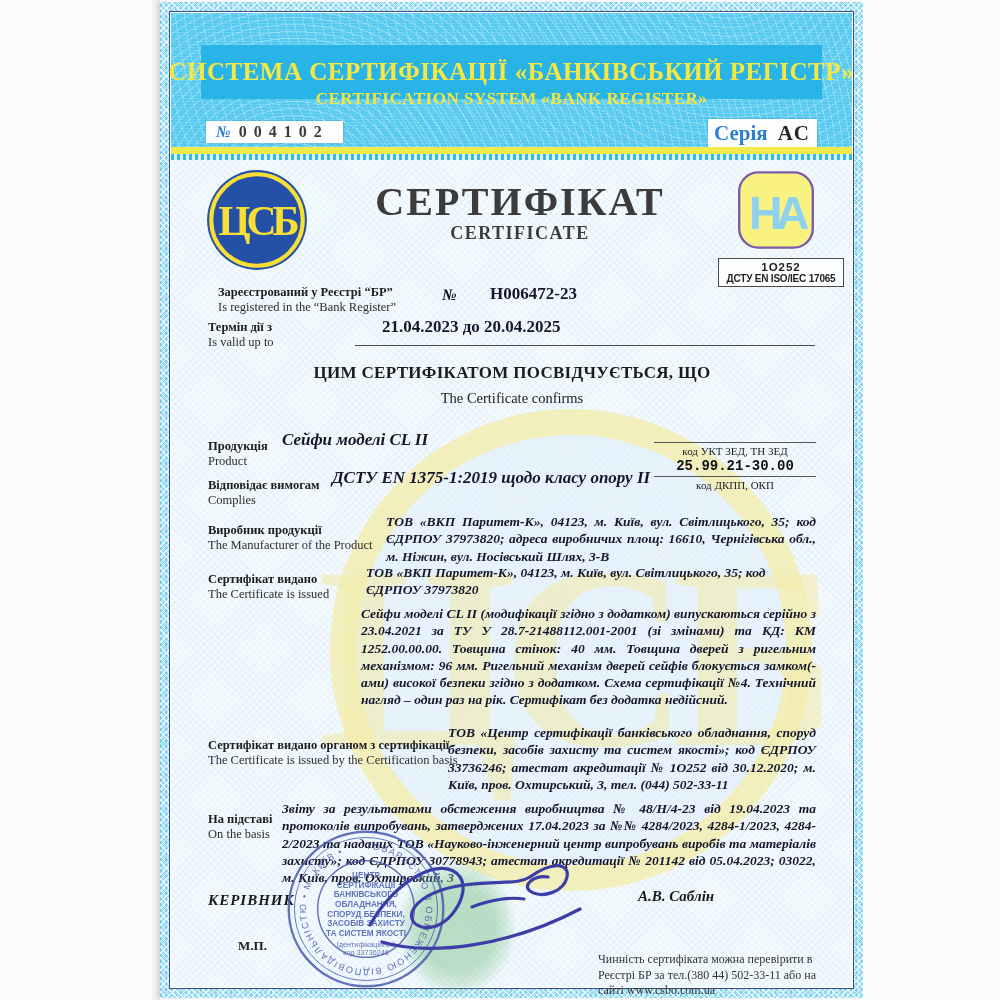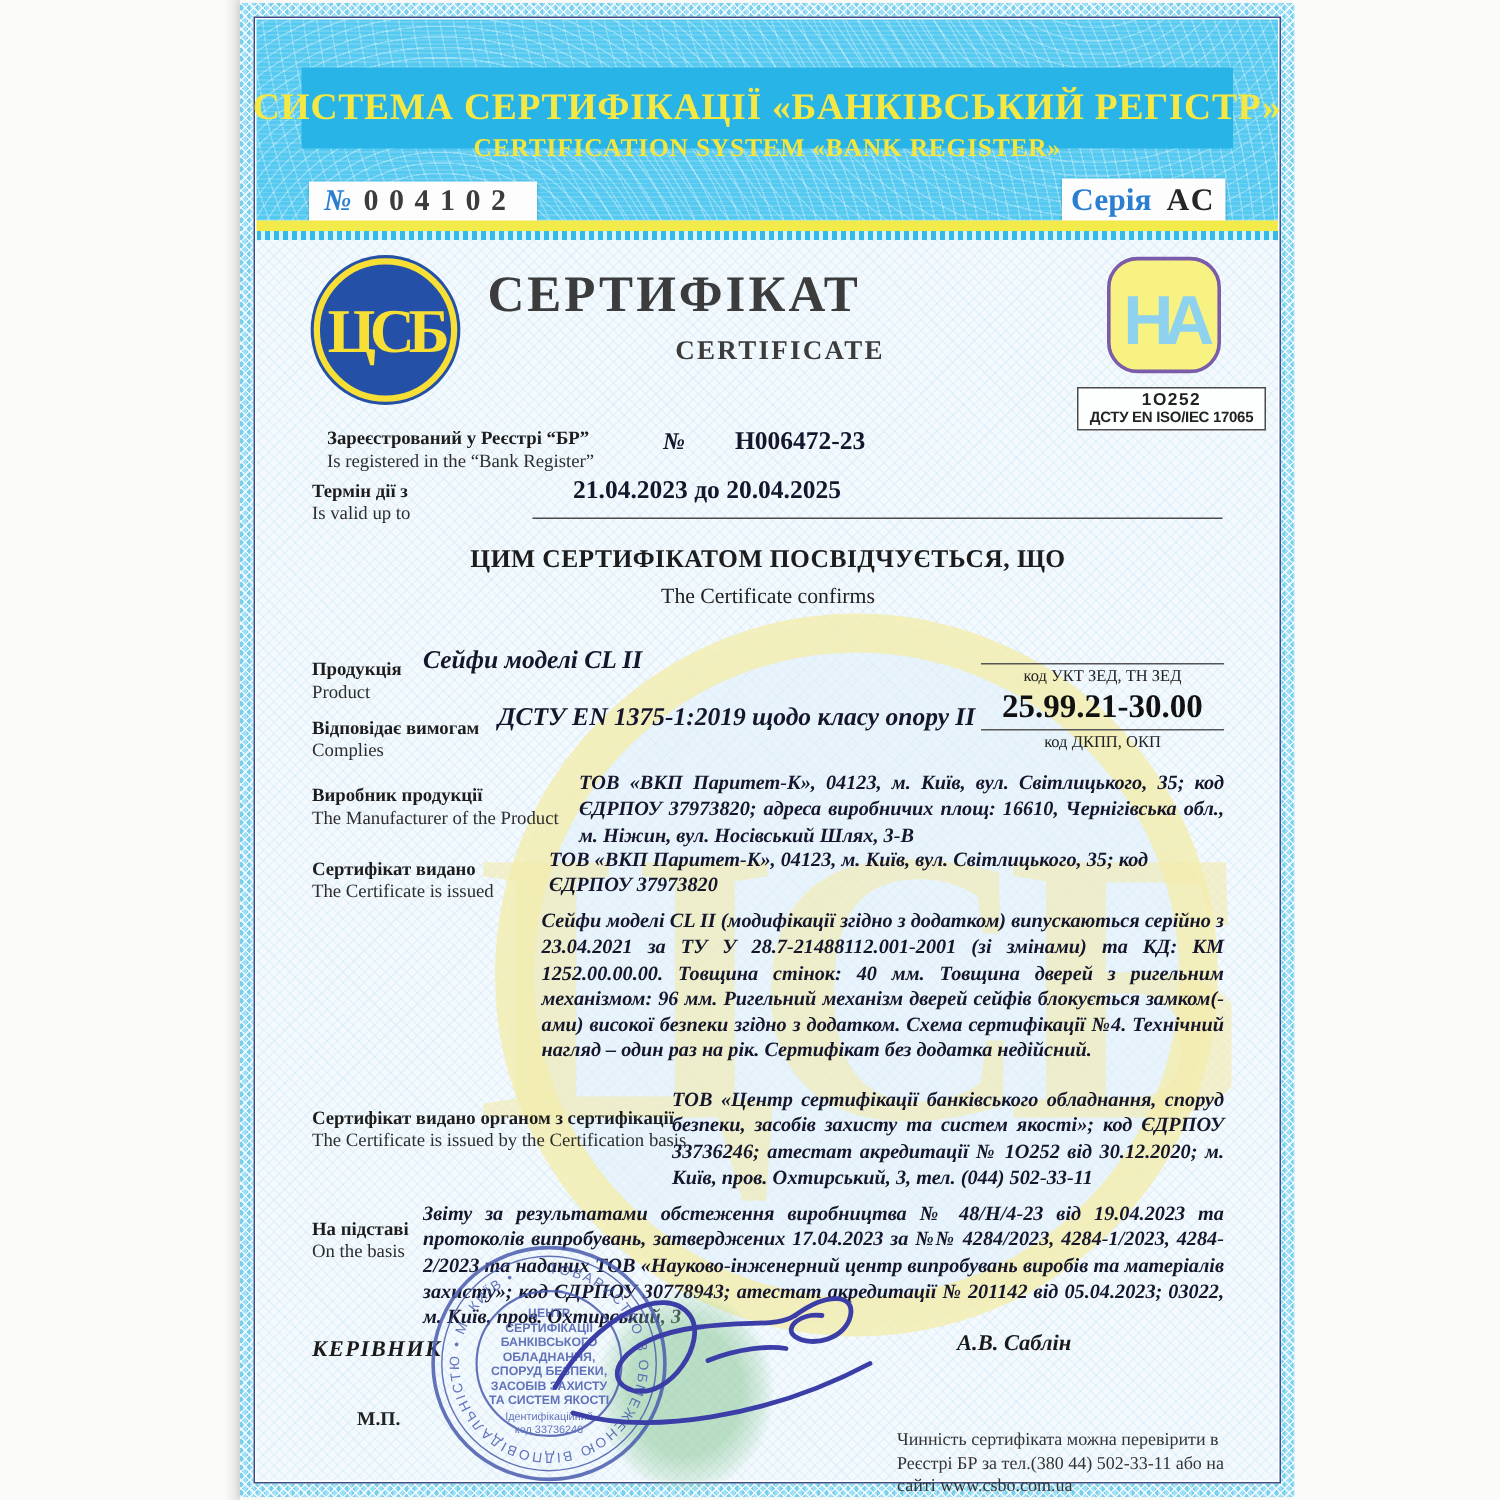--- a/index.html
+++ b/index.html
@@ -31,43 +31,43 @@
           repeating-linear-gradient(45deg,rgba(120,190,230,.10) 0 1px,transparent 1px 5px),
           repeating-linear-gradient(-45deg,rgba(120,190,230,.10) 0 1px,transparent 1px 5px);
         overflow:hidden;}
   
   .banner{position:absolute;top:32px;left:30px;right:30px;height:54px;background:#28b4e7;
         display:flex;align-items:center;justify-content:center;}
   .banner span{color:#f6e843;font-weight:bold;font-size:25px;letter-spacing:.5px;white-space:nowrap;}
   .banner-en{position:absolute;top:76px;left:0;right:0;text-align:center;color:#f4e63e;
         font-weight:bold;font-size:17px;letter-spacing:.5px;}
   .num-box{position:absolute;top:108px;left:35px;background:#fdfdfd;padding:2px 14px 2px 10px;
-        font-size:20px;font-weight:bold;white-space:nowrap;box-shadow:0 0 2px rgba(0,60,120,.35);}
+        font-size:16px;font-weight:bold;white-space:nowrap;box-shadow:0 0 2px rgba(0,60,120,.35);}
   .num-box .nsign{color:#2b7fd0;font-style:italic;margin-right:8px;}
   .num-box .digits{color:#3c3c3c;letter-spacing:7px;}
   .series-box{position:absolute;top:106px;right:35px;background:#fdfdfd;padding:2px 6px;
         font-size:21px;font-weight:bold;white-space:nowrap;box-shadow:0 0 2px rgba(0,60,120,.35);}
   .series-box .slabel{color:#2b7fd0;margin-right:10px;}
   .series-box .sval{color:#262626;letter-spacing:2px;}
   
   .abs{position:absolute;}
   .lblU{font-weight:bold;font-size:12.5px;color:#1d1d1d;line-height:1.2;}
   .lblE{font-size:12.5px;color:#2e2e2e;line-height:1.2;}
   .val{font-weight:bold;font-style:italic;font-size:13.5px;color:#15152b;line-height:1.28;
        text-align:justify;}
   .val-lg{font-weight:bold;font-style:italic;font-size:17px;color:#15152b;white-space:nowrap;}
-  .ctitle{font-weight:bold;font-size:34px;letter-spacing:2px;color:#3c3c3c;}
+  .ctitle{font-weight:bold;font-size:40px;letter-spacing:2px;color:#3c3c3c;text-align:center;}
   .csub{font-weight:bold;font-size:18px;letter-spacing:1.5px;color:#3c3c3c;text-align:center;}
   .headline{font-weight:bold;font-size:17px;color:#1c1c1c;text-align:center;letter-spacing:.3px;}
   .headline-en{font-size:14.5px;color:#222;text-align:center;}
   .rule{border-top:1px solid #4a4a4a;height:0;}
   .code-box{width:162px;text-align:center;}
   .code-box .cline{border-top:1px solid #555;}
   .code-box .clab{font-size:11px;color:#222;padding:2px 0 1px;}
-  .code-box .cval{font-size:22px;font-weight:bold;color:#111;padding:0 0 2px;}
+  .code-box .cval{font-size:14px;font-weight:bold;color:#111;padding:0 0 2px;font-family:Liberation Mono, monospace;}
   .accred-box{border:1.5px solid #4b4b4b;background:rgba(255,255,255,.9);text-align:center;
        font-family:"Liberation Sans",sans-serif;color:#222;padding:2px 4px;}
   .accred-box .a1{font-size:11.5px;font-weight:bold;letter-spacing:1px;}
   .accred-box .a2{font-size:10px;font-weight:bold;letter-spacing:-.2px;white-space:nowrap;}
   .footnote{font-size:12px;color:#333;line-height:1.3;}
   .sig-name{font-weight:bold;font-style:italic;font-size:15px;color:#1a1a1a;}
   .head-label{font-weight:bold;font-style:italic;font-size:15px;letter-spacing:1px;color:#1a1a1a;}
   .mp{font-weight:bold;font-size:13px;color:#222;}
   .green-wm{position:absolute;left:398px;top:855px;width:118px;height:135px;border-radius:50%;
        background:radial-gradient(ellipse at center,rgba(140,200,150,.55) 0 45%,rgba(140,200,150,.25) 62%,rgba(140,200,150,0) 72%);}

